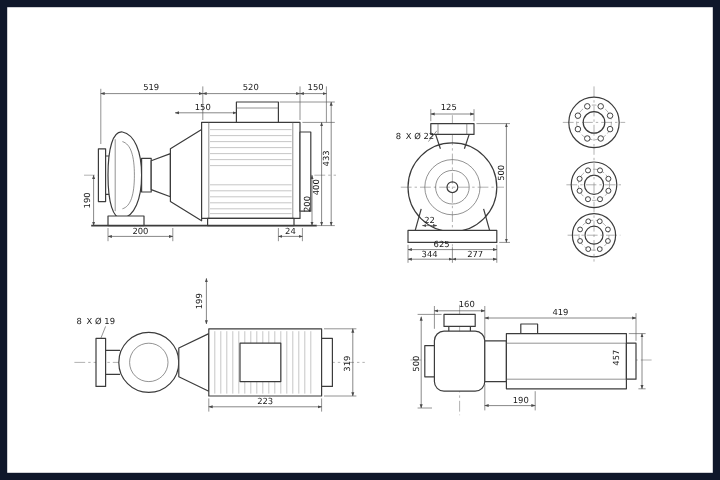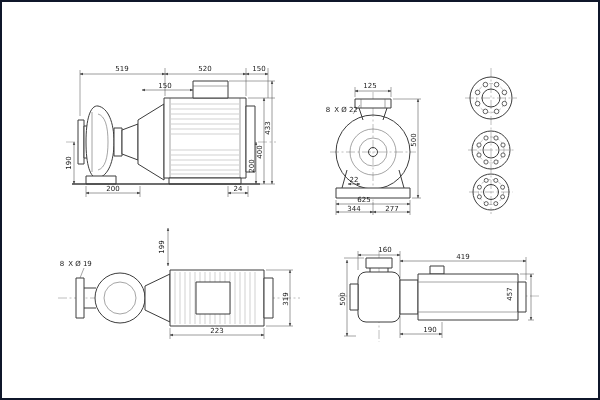--- a/index.html
+++ b/index.html
@@ -1,17 +1,17 @@
 <!DOCTYPE html>
 <html><head>
 <meta charset="utf-8">
 <style>
   html,body{margin:0;padding:0;background:#f3f3f3;}
   .page{width:600px;height:400px;background:#ffffff;position:relative;overflow:hidden;
-        font-family:"DejaVu Sans",sans-serif;border:2px solid #0f172a;box-sizing:border-box;}
+        font-family:"DejaVu Sans",sans-serif;border:6px solid #0f172a;box-sizing:border-box;}
   svg{display:block}
   text.d{font-family:"DejaVu Sans",sans-serif;font-size:7px;fill:#1a1a1a;text-anchor:middle;}
   .ln{stroke:#3c3c3c;stroke-width:1;fill:none;stroke-linejoin:round;}
   .lnf{stroke:#3c3c3c;stroke-width:1;fill:#ffffff;stroke-linejoin:round;}
   .lt{stroke:#5a5a5a;stroke-width:.55;fill:none;}
   .fin{stroke:#979797;stroke-width:.45;}
   .cl{stroke:#8a8a8a;stroke-width:.55;fill:none;stroke-dasharray:9 2.5 2 2.5;}
   .dim{stroke:#4a4a4a;stroke-width:.55;fill:none;}
   .bcir{stroke:#8a8a8a;stroke-width:.55;fill:none;stroke-dasharray:4 2;}
   .hole{stroke:#3c3c3c;stroke-width:.8;fill:#ffffff;}

